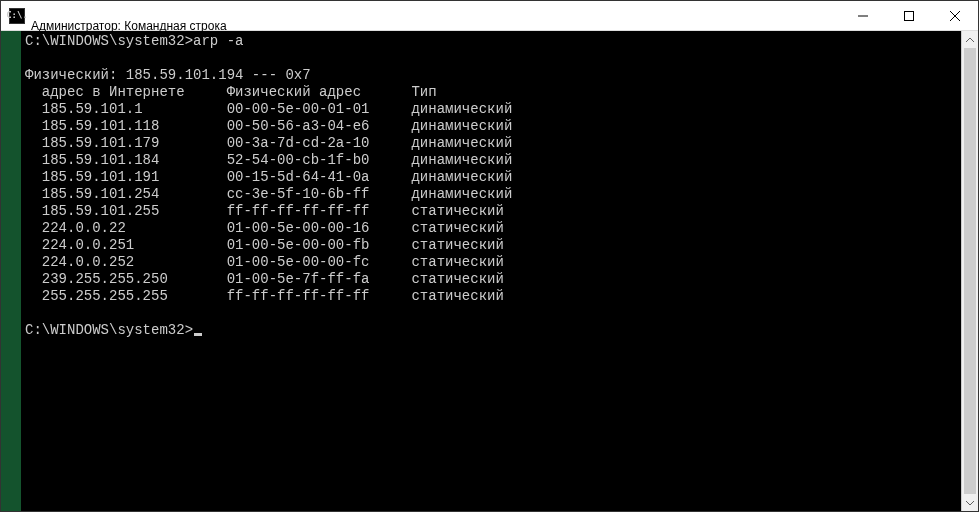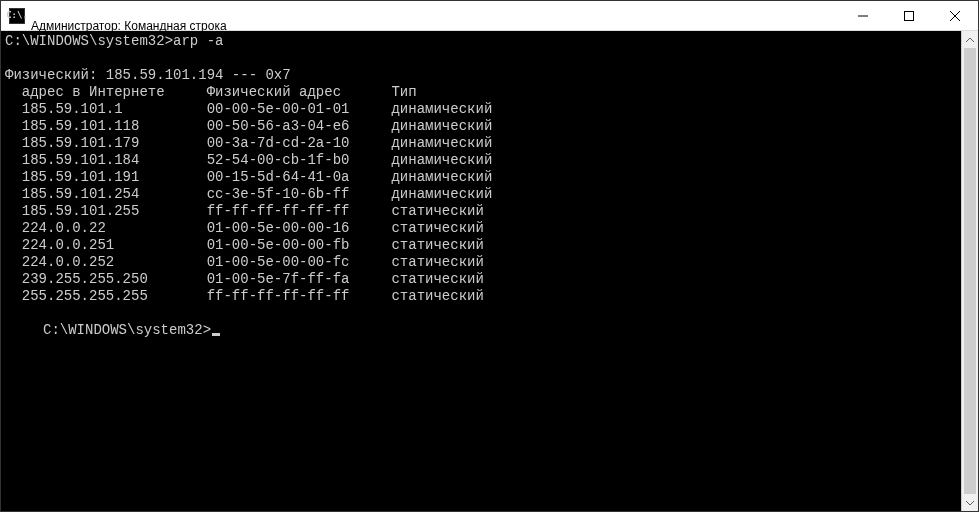--- a/index.html
+++ b/index.html
@@ -52,20 +52,21 @@
     display: flex;
     align-items: center;
     justify-content: center;
     color: #000;
   }
   .titlebar-btn svg { width: 10px; height: 10px; }
   .terminal-wrap {
     flex: 1;
     display: flex;
     background: #14532d;
+    padding-left: 20px;
   }
   .terminal {
     flex: 1;
     background: #000;
     color: #ccc;
     font-family: Consolas, "Courier New", monospace;
     font-size: 14px;
     line-height: 17px;
     padding: 2px 4px;
     white-space: pre;
@@ -91,21 +92,21 @@
     flex: 1;
     background: #f0f0f0;
     position: relative;
   }
   .sb-thumb {
     position: absolute;
     left: 2px; right: 2px;
     top: 0; height: 100%;
     background: #cdcdcd;
   }
-  .prompt-line { display: inline; margin-left: 38px; }
+  .prompt-line { display: inline; }
   .cursor {
     display: inline-block;
     width: 8px;
     height: 3px;
     background: #ccc;
     vertical-align: -2px;
     margin-left: 1px;
   }
 </style>
 </head>

